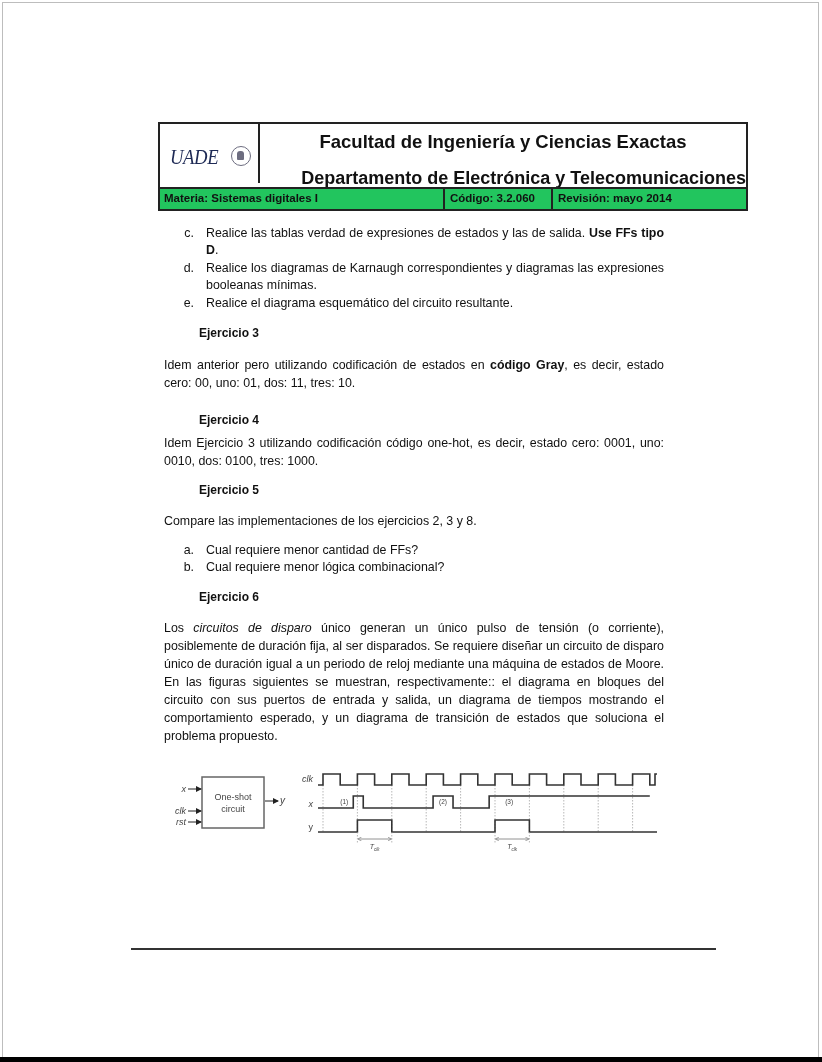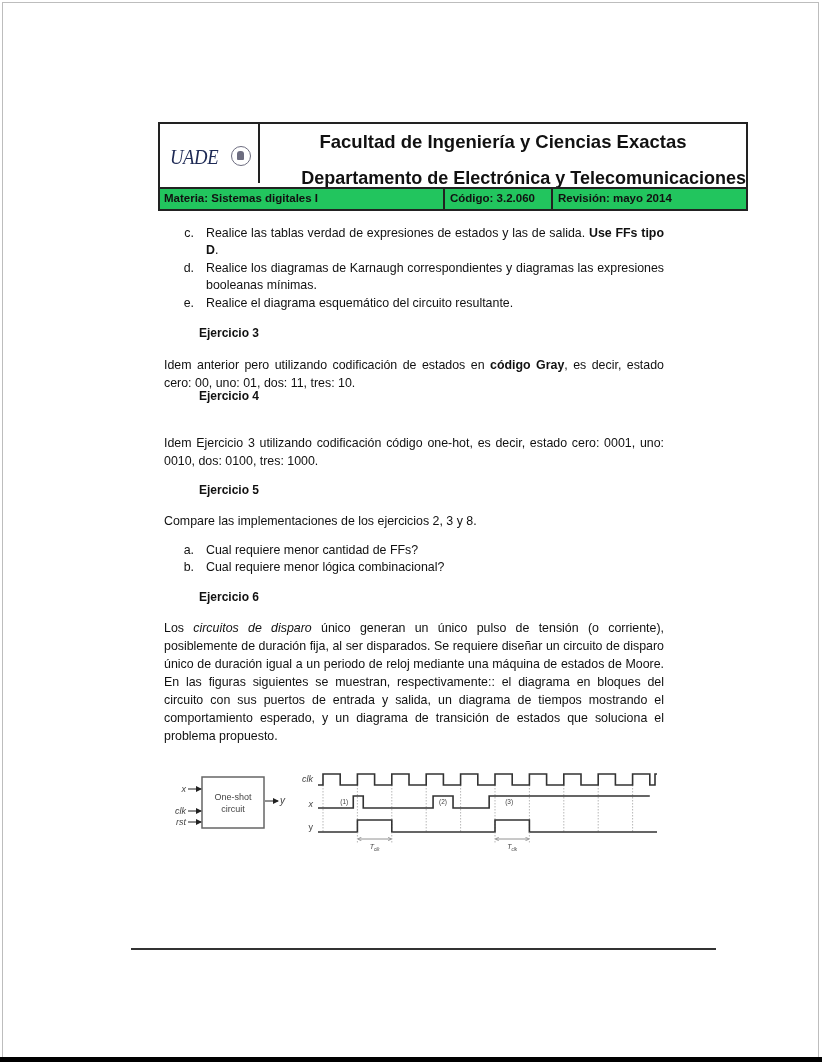--- a/index.html
+++ b/index.html
@@ -73,21 +73,21 @@
   <span class="txt">Realice los diagramas de Karnaugh correspondientes y diagramas las expresiones booleanas mínimas.</span>
 </div>
 <div class="list-item" style="top:295px; height:17px;">
   <span class="marker">e.</span>
   <span class="txt">Realice el diagrama esquemático del circuito resultante.</span>
 </div>
 
 <div class="heading" style="top:326px">Ejercicio 3</div>
 <div class="para just-last" style="top:356px"><span>Idem anterior pero utilizando codificación de estados en </span><b>código Gray</b><span>, es decir, estado cero: 00, uno: 01, dos: 11, tres: 10.</span></div>
 
-<div class="heading" style="top:389px">Ejercicio 4</div>
+<div class="heading" style="top:413px">Ejercicio 4</div>
 <div class="para just-last" style="top:434px">Idem Ejercicio 3 utilizando codificación código one-hot, es decir, estado cero: 0001, uno: 0010, dos: 0100, tres: 1000.</div>
 
 <div class="heading" style="top:483px">Ejercicio 5</div>
 <div class="para" style="top:512px">Compare las implementaciones de los ejercicios 2, 3 y 8.</div>
 <div class="list-item" style="top:542px; height:17px;">
   <span class="marker">a.</span>
   <span class="txt">Cual requiere menor cantidad de FFs?</span>
 </div>
 <div class="list-item" style="top:559px; height:17px;">
   <span class="marker">b.</span>

